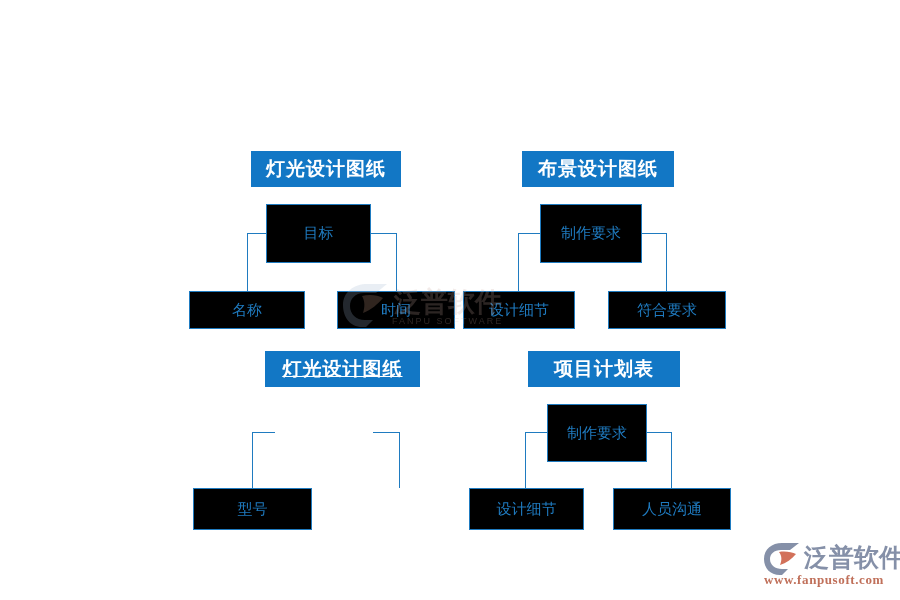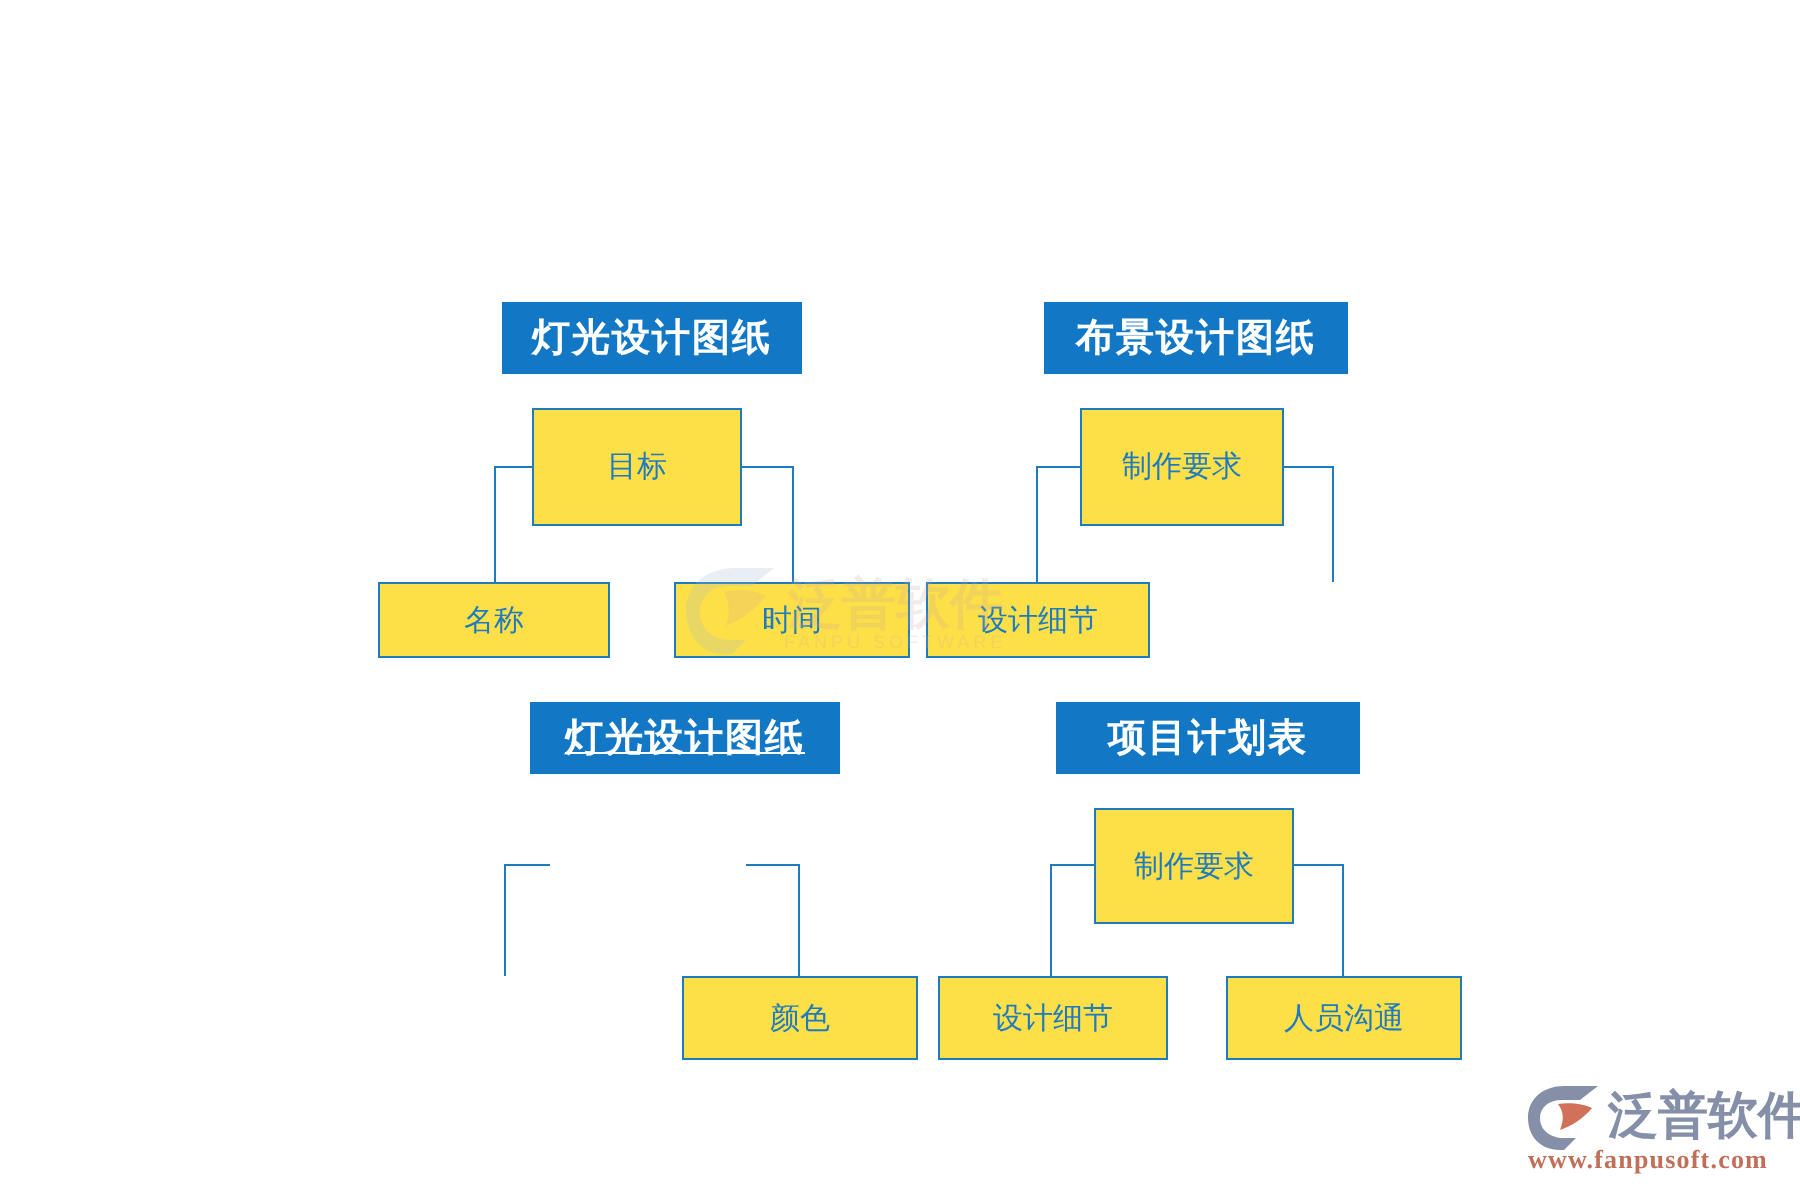--- a/index.html
+++ b/index.html
@@ -118,21 +118,21 @@
     white-space: nowrap;
   }
   .node-header {
     background: #1277c5;
     color: #ffffff;
     font-size: 19px;
     font-weight: bold;
     letter-spacing: 1px;
   }
   .node-box {
-    background: #fde047;
+    background: #000000;
     border: 1.4px solid #1f7bc0;
     color: #1f7bc0;
     font-size: 15px;
   }
 
   
   .conn {
     position: absolute;
     background: #1f7bc0;
   }
@@ -160,30 +160,31 @@
   <div class="node node-header" style="left:522px; top:151px; width:152px; height:36px;">布景设计图纸</div>
 
   <div class="node node-box" style="left:540px; top:204px; width:102px; height:59px;">制作要求</div>
 
   <div class="conn conn-h" style="left:518px; top:233px; width:23px; height:1.4px;"></div>
   <div class="conn conn-v" style="left:518px; top:233px; width:1.4px; height:58px;"></div>
   <div class="conn conn-h" style="left:641px; top:233px; width:26px; height:1.4px;"></div>
   <div class="conn conn-v" style="left:666px; top:233px; width:1.4px; height:58px;"></div>
 
   <div class="node node-box" style="left:463px; top:291px; width:112px; height:38px;">设计细节</div>
+  <div class="node node-box" style="left:608px; top:291px; width:118px; height:38px;">符合要求</div>
 
   <div class="node node-header" style="left:265px; top:351px; width:155px; height:36px;text-decoration:underline;">灯光设计图纸</div>
 
 
   <div class="conn conn-h" style="left:252px; top:432px; width:23px; height:1.4px;"></div>
   <div class="conn conn-v" style="left:252px; top:432px; width:1.4px; height:56px;"></div>
   <div class="conn conn-h" style="left:373px; top:432px; width:27px; height:1.4px;"></div>
   <div class="conn conn-v" style="left:399px; top:432px; width:1.4px; height:56px;"></div>
 
-  <div class="node node-box" style="left:341px; top:488px; width:118px; height:42px;">颜色</div>
+  <div class="node node-box" style="left:193px; top:488px; width:119px; height:42px;">型号</div>
 
   <div class="node node-header" style="left:528px; top:351px; width:152px; height:36px;">项目计划表</div>
 
   <div class="node node-box" style="left:547px; top:404px; width:100px; height:58px;">制作要求</div>
 
   <div class="conn conn-h" style="left:525px; top:432px; width:23px; height:1.4px;"></div>
   <div class="conn conn-v" style="left:525px; top:432px; width:1.4px; height:56px;"></div>
   <div class="conn conn-h" style="left:646px; top:432px; width:26px; height:1.4px;"></div>
   <div class="conn conn-v" style="left:671px; top:432px; width:1.4px; height:56px;"></div>
 

